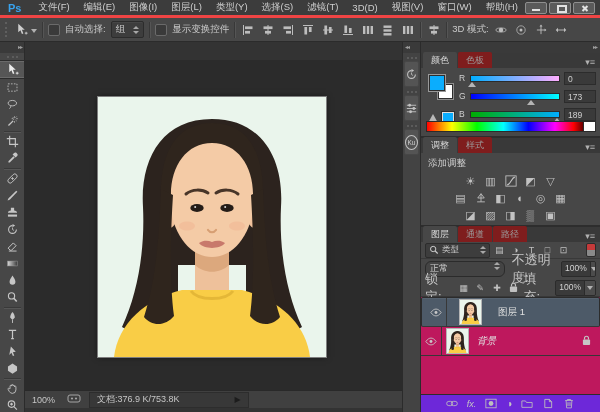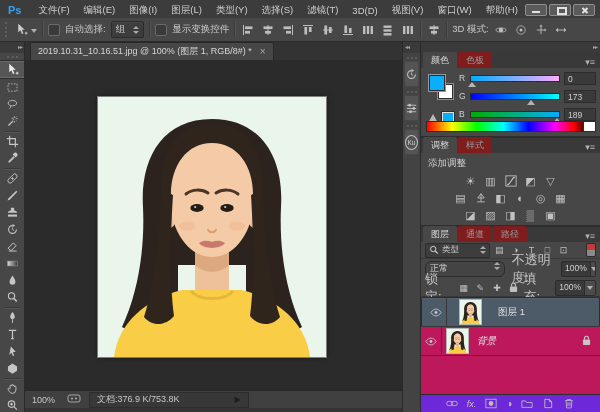--- a/index.html
+++ b/index.html
@@ -1,19 +1,19 @@
 <!DOCTYPE html>
 <html><head>
 <meta charset="utf-8">
 <style>
   html,body{margin:0;padding:0;background:#222}
   .app{position:relative;width:600px;height:412px;background:#333;font-family:"Liberation Sans",sans-serif;color:#c9c9c9;overflow:hidden;user-select:none}
   svg.defs{position:absolute;width:0;height:0}
   
-  .menubar{position:absolute;left:0;top:0;width:100%;height:22px;background:#3c3c3c;border-bottom:2px solid #ef4444;display:flex;align-items:center;box-sizing:border-box}
+  .menubar{position:absolute;left:0;top:0;width:100%;height:22px;background:#3c3c3c;border-bottom:7px solid #ef4444;display:flex;align-items:center;box-sizing:border-box}
   .pslogo{color:#38a3ee;font-weight:bold;font-size:11px;padding:0 10px 0 8px}
   .menu-item{font-size:9.5px;color:#cfcfcf;padding:0 7px;white-space:nowrap}
   .winctl{margin-left:auto;display:flex;gap:2px;padding-right:5px}
   .winbtn{width:22px;height:12px;background:#5a5a5a;border:1px solid #8f8f8f;border-radius:2px;position:relative;box-sizing:border-box}
   .winbtn.min::after{content:"";position:absolute;left:6px;right:6px;bottom:2px;height:2px;background:#e2e2e2}
   .winbtn.max::after{content:"";position:absolute;left:7px;top:2px;width:6px;height:4px;border:2px solid #e2e2e2}
   .winbtn.close::before,.winbtn.close::after{content:"";position:absolute;left:10px;top:2px;width:2px;height:7px;background:#e2e2e2}
   .winbtn.close::before{transform:rotate(45deg)}.winbtn.close::after{transform:rotate(-45deg)}
   
   .optionsbar{position:absolute;left:0;top:18px;width:100%;height:24px;background:#474747;border-bottom:1px solid #2b2b2b;display:flex;align-items:center;box-sizing:border-box;font-size:9.5px;gap:5px;padding:0 5px;white-space:nowrap}
@@ -431,24 +431,20 @@
           <use href="#i-3dpan"></use>
         </svg>
       </span>
     <span class="obtn">
         <svg>
           <use href="#i-3dslide"></use>
         </svg>
       </span>
   </div>
 
-  <div class="doctab">
-    <span>2019.10.31_10.16.51.jpg @ 100% (图层 1, RGB/8#) *</span>
-    <span class="tabclose">×</span>
-  </div>
 
   <div class="toolbar">
     <div class="dockhead" style="text-align:right;padding-right:2px"><span>▸▸</span></div>
     <div class="tb-grip"></div>
     <div class="tool sel">
         <svg>
           <use href="#i-move"></use>
         </svg>
       </div>
     <div class="tool">

